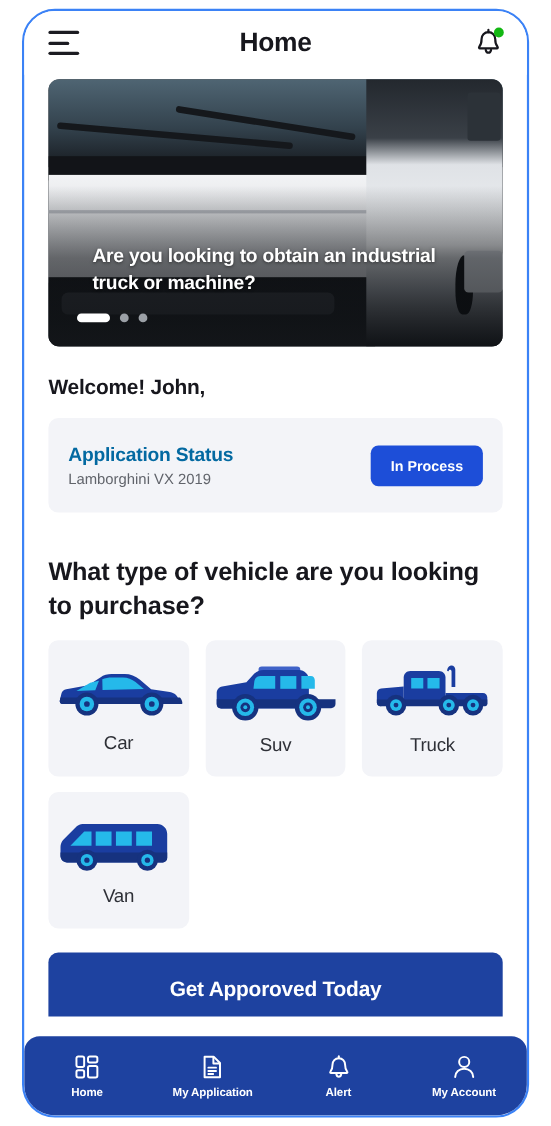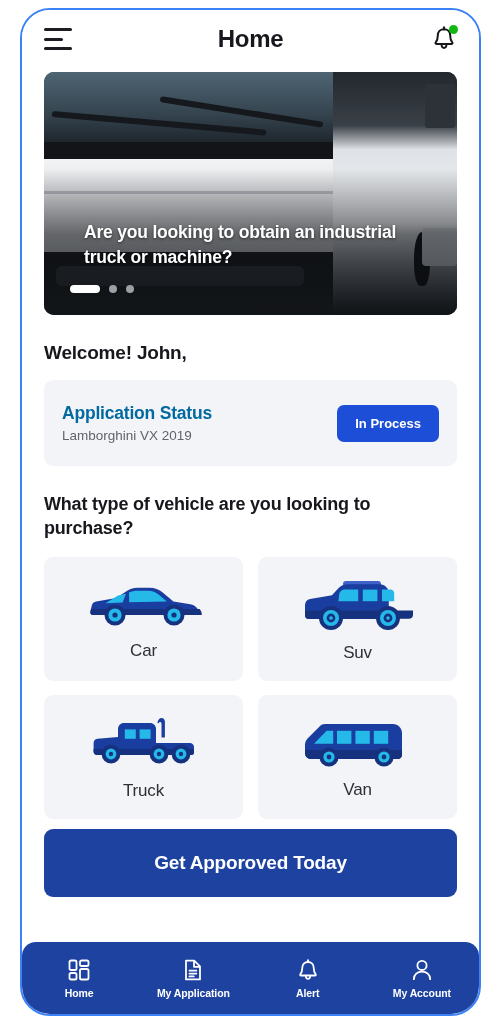--- a/index.html
+++ b/index.html
@@ -143,44 +143,44 @@
   .status-title { font-size: 17.5px; font-weight: bold; color: #0369a1; letter-spacing: -0.2px; }
   .status-sub { font-size: 13.5px; color: #61646b; margin-top: 4px; }
   .badge {
     background: #1d4ed8; color: #ffffff;
     font-size: 13px; font-weight: bold;
     padding: 11px 18px; border-radius: 7px;
     white-space: nowrap;
   }
 
   .question {
-    margin-top: 26px;
-    font-size: 18px; font-weight: bold; color: #17171d;
+    margin-top: 38px;
+    font-size: 23px; font-weight: bold; color: #17171d;
     line-height: 1.35; letter-spacing: -0.2px;
   }
 
   .grid {
     margin-top: 16px;
     display: grid;
-    grid-template-columns: 1fr 1fr;
+    grid-template-columns: 1fr 1fr 1fr;
     gap: 14px 15px;
   }
   .vcard {
     background: #f3f4f8;
     border-radius: 9px;
     height: 124px;
     display: flex; flex-direction: column;
     align-items: center; justify-content: center;
     cursor: pointer;
   }
   .vcard svg { display: block; }
   .vlabel { margin-top: 8px; font-size: 17px; color: #2e3037; letter-spacing: -0.2px; }
 
   .cta {
-    margin-top: 10px;
+    margin-top: 22px;
     height: 68px; width: 100%;
     background: #1e42a0;
     color: #ffffff;
     border: none; border-radius: 9px;
     font-family: "Liberation Sans", sans-serif;
     font-size: 19px; font-weight: bold; letter-spacing: -0.2px;
     cursor: pointer;
   }
 
   

